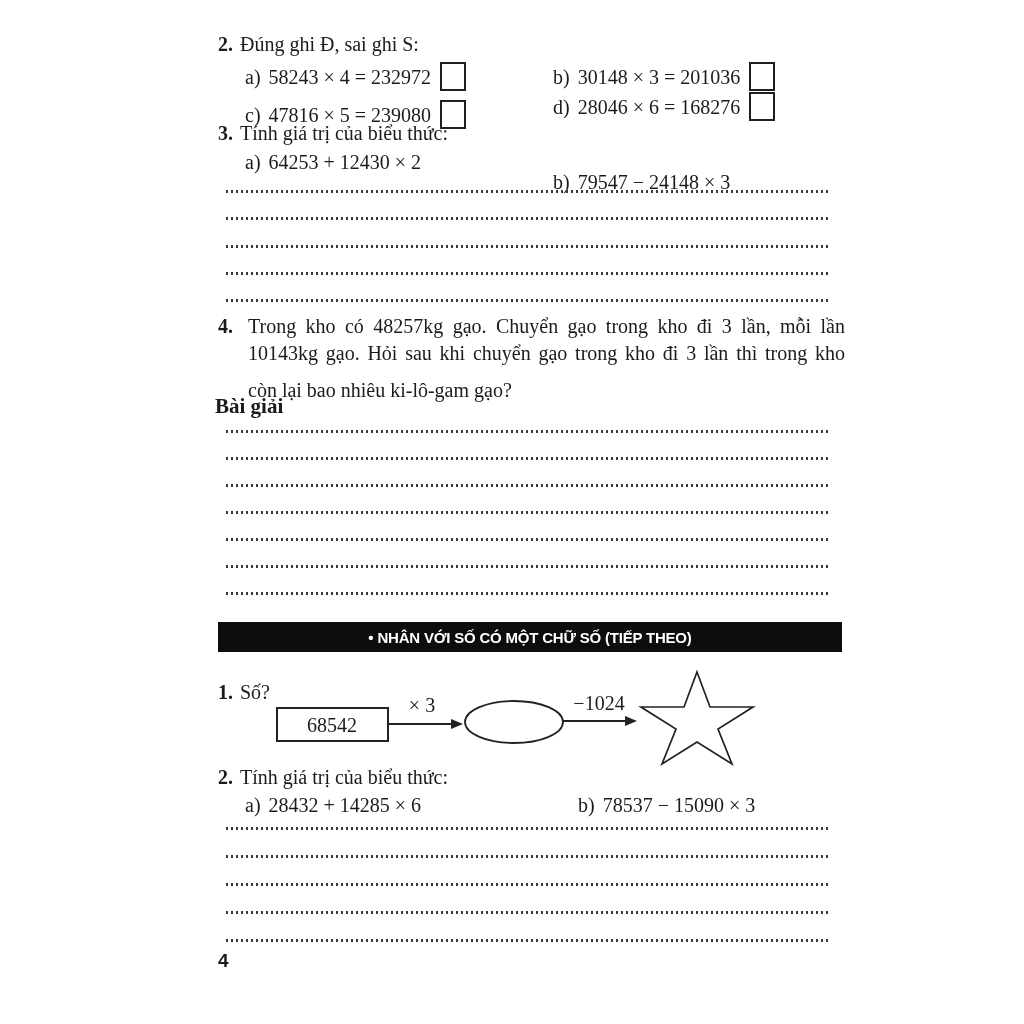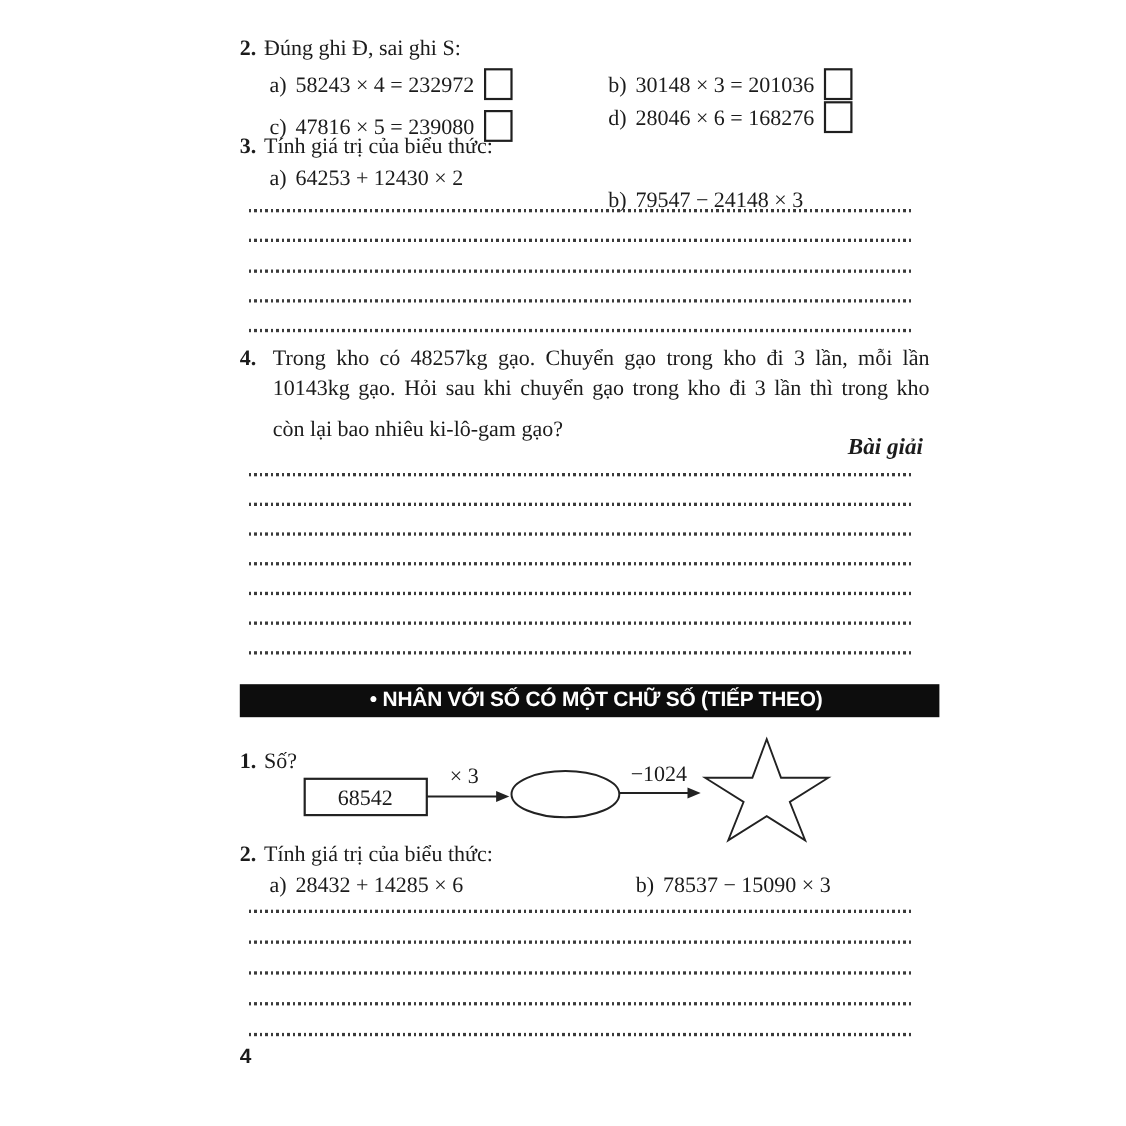--- a/index.html
+++ b/index.html
@@ -20,28 +20,28 @@
   .dots{
     position:absolute;left:226px;width:604px;height:3px;
     background:repeating-linear-gradient(to right,#3a3a3a 0 2.2px,transparent 2.2px 5px);
   }
   .para-line{
     position:absolute;left:248px;width:597px;font-size:20px;
     text-align:justify;text-align-last:justify;white-space:nowrap;
   }
   .para-line.last{text-align-last:left;}
   .solution{
-    position:absolute;left:207px;width:632px;text-align:right;
-    font-weight:bold;font-style:italic;font-size:21px;
+    position:absolute;left:215px;width:632px;text-align:left;
+    font-weight:bold;font-size:21px;
   }
   .banner{
     position:absolute;left:218px;top:622px;width:624px;height:30px;
     background:#0d0d0d;color:#ffffff;display:flex;align-items:center;justify-content:center;
     font-family:"Liberation Sans","DejaVu Sans",sans-serif;
-    font-weight:bold;font-size:19px;letter-spacing:-0.2px;white-space:nowrap;padding-left:12px;
+    font-weight:bold;font-size:15px;letter-spacing:-0.2px;white-space:nowrap;
   }
   .pagenum{
     position:absolute;left:218px;top:950px;
     font-family:"Liberation Sans","DejaVu Sans",sans-serif;
     font-weight:bold;font-size:19px;
   }
   svg text{font-family:"Liberation Serif","DejaVu Serif",serif;font-size:20px;fill:#1b1b1b;}
 </style>
 </head>
 <body>

